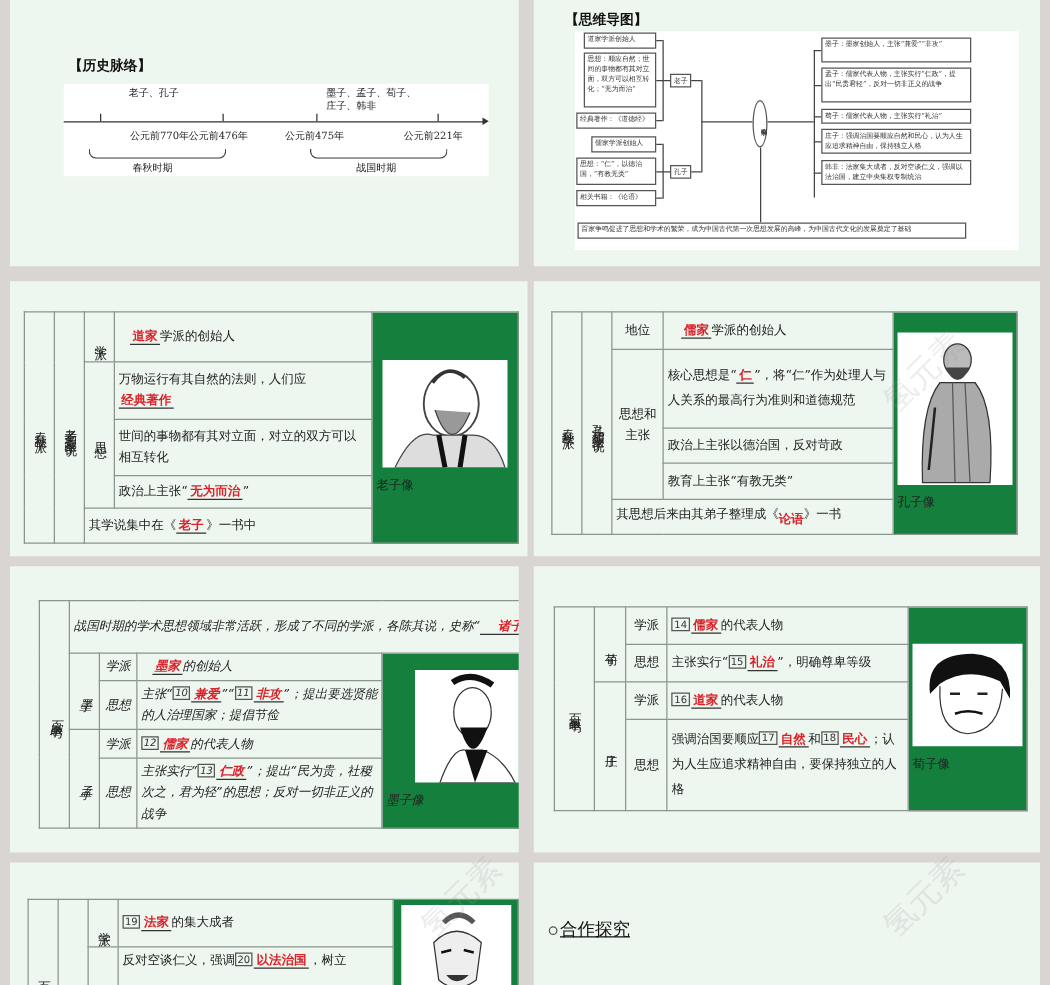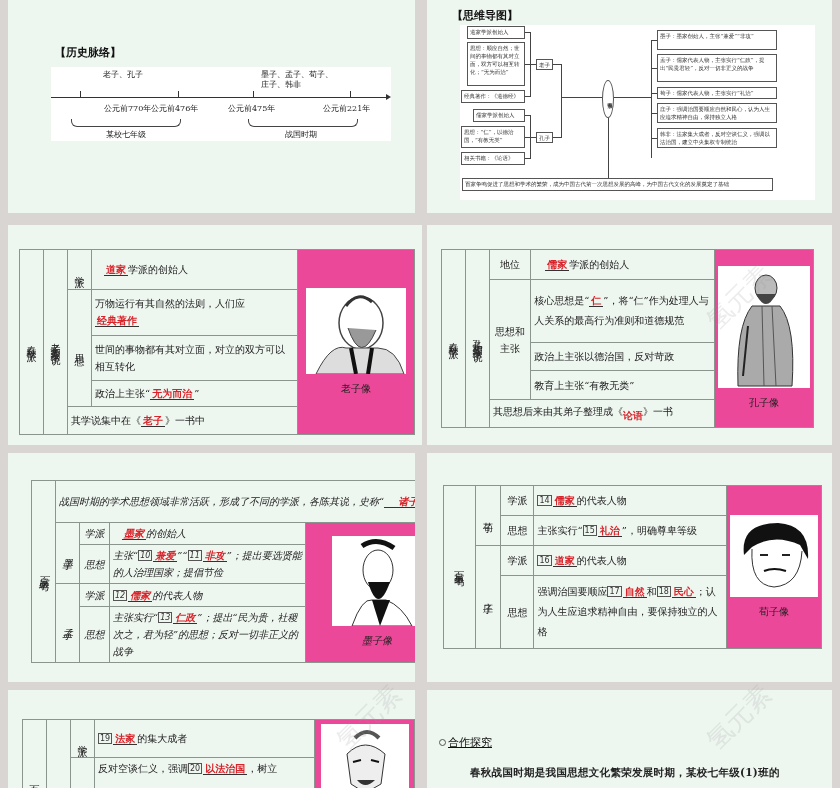--- a/index.html
+++ b/index.html
@@ -34,21 +34,21 @@
   .mm { position: absolute; left: 33px; top: 25px; width: 355px; height: 175px; background: #fff; font-size: 5.5px; line-height: 8px; color: #333; }
   .mm-box { position: absolute; border: 1px solid #555; padding: 1px 2px; background: #fff; }
   .mm-line { position: absolute; background: #444; }
   .mm-oval { position: absolute; border: 1px solid #555; border-radius: 50%; text-align: center; writing-mode: vertical-rl; padding: 4px 0; }
 
   
   table.t { position: absolute; border-collapse: collapse; background: #eef6f0; font-size: 10px; }
   table.t td { border: 1px solid #8a958d; padding: 2px 3px; vertical-align: middle; line-height: 17px; }
   .vert { writing-mode: vertical-rl; text-orientation: upright; text-align: center; letter-spacing: 2px; }
   .cc { text-align: center; }
-  .portrait { text-align: center; background: #ec4899; }
+  .portrait { background: #15803d; }
   .pic { margin: 0 auto 6px; background: #fff; position: relative; }
   .cap { font-size: 10px; }
 
   .watermark { position: absolute; font-family: "DejaVu Sans", sans-serif; color: rgba(150,150,150,0.18); font-size: 26px; transform: rotate(-45deg); pointer-events: none; }
 </style>
 </head>
 <body>
 
 <div class="slide s1">
   <div class="heading" style="left:47px;top:45px;">【历史脉络】</div>
@@ -61,21 +61,21 @@
     <div class="tl-tick" style="left:29px;"></div>
     <div class="tl-tick" style="left:127px;"></div>
     <div class="tl-tick" style="left:202px;"></div>
     <div class="tl-tick" style="left:299px;"></div>
     <div class="tl-lbl" style="left:5px;margin-left:48px;">公元前770年</div>
     <div class="tl-lbl" style="left:100px;">公元前476年</div>
     <div class="tl-lbl" style="left:177px;">公元前475年</div>
     <div class="tl-lbl" style="left:272px;">公元前221年</div>
     <div class="brace" style="left:20px;width:110px;"></div>
     <div class="brace" style="left:197px;width:110px;"></div>
-    <div class="brace-lbl" style="left:55px;">某校七年级</div>
+    <div class="brace-lbl" style="left:55px;">春秋时期</div>
     <div class="brace-lbl" style="left:234px;">战国时期</div>
   </div>
 </div>
 
 <div class="slide s2">
   <div class="heading" style="left:25px;top:8px;font-size:11px;">【思维导图】</div>
   <div class="mm">
 
     <div class="mm-box" style="left:7px;top:1px;width:58px;height:13px;">道家学派创始人</div>
     <div class="mm-box" style="left:7px;top:17px;width:58px;height:44px;overflow:hidden;">思想：顺应自然；世间的事物都有其对立面，双方可以相互转化；“无为而治”</div>
@@ -295,21 +295,20 @@
     </tr>
     <tr>
       <td class="cc vert" style="vertical-align:top;">思</td>
       <td style="vertical-align:top;"><span>反对空谈仁义，强调</span><span class="numbox">20</span><span class="red ans">以法治国</span><span>，树立</span></td>
     </tr>
   </tbody>
     </table>
 </div>
 
 <div class="slide s8">
-  <div class="heading" style="left:12px;top:45px;font-weight:normal;font-size:11px;text-decoration:underline;">
+  <div class="heading" style="left:12px;top:45px;font-weight:normal;font-size:14px;text-decoration:underline;">
     <span style="display:inline-block;width:7px;height:7px;border:1.5px solid #555;border-radius:50%;margin-right:2px;"></span><span>合作探究</span>
   </div>
-  <div style="position:absolute;left:43px;top:76px;font-size:10.5px;font-weight:bold;letter-spacing:0.3px;white-space:nowrap;">春秋战国时期是我国思想文化繁荣发展时期，某校七年级(1)班的</div>
 </div>
 
 <div class="watermark" style="left:700px;top:280px;">氢元素</div>
 <div class="watermark" style="left:330px;top:700px;">氢元素</div>
 <div class="watermark" style="left:700px;top:700px;">氢元素</div>
 
 </body></html>

